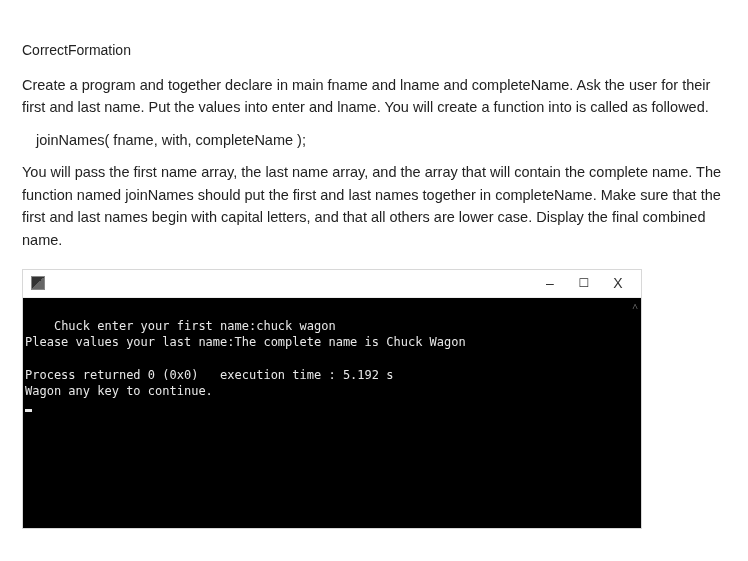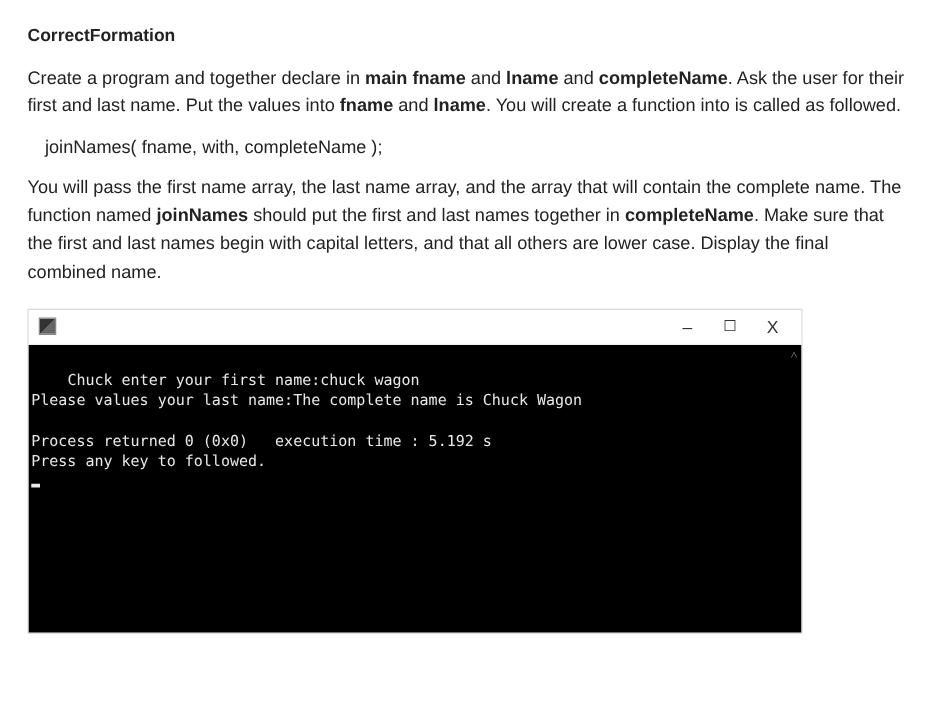--- a/index.html
+++ b/index.html
@@ -7,28 +7,29 @@
     margin: 0;
     padding: 18px 22px;
     width: 748px;
     font-family: "Segoe UI", -apple-system, sans-serif;
     color: #222;
     background: #fff;
     font-size: 14.5px;
     line-height: 1.55;
   }
   .title {
-    font-weight: 700;
+    font-weight: 400;
     font-size: 14px;
     margin-bottom: 12px;
     font-stretch: condensed;
+    margin-top: 22px;
   }
   .para { margin: 10px 0; }
   .indent { margin-left: 14px; }
-  strong { font-weight: 700; }
+  strong { font-weight: 400; }
 
   
   .console-window {
     width: 620px;
     margin-top: 18px;
     border: 1px solid #d8d8d8;
     background: #fff;
   }
   .titlebar {
     display: flex;
@@ -78,37 +79,37 @@
     background: #e8e8e8;
     vertical-align: -1px;
   }
 </style>
 </head>
 <body>
 
 <div class="title">CorrectFormation</div>
 
 <div class="para">
-  <span>Create a program and together declare in </span><strong>main fname</strong><span> and </span><strong>lname</strong><span> and </span><strong>completeName</strong><span>. Ask the user for their first and last name. Put the values into </span><strong>fname</strong><span> and </span><strong>lname</strong><span>. You will create a function into is called as followed.</span>
+  <span>Create a program and together declare in </span><strong>main fname</strong><span> and </span><strong>lname</strong><span> and </span><strong>completeName</strong><span>. Ask the user for their first and last name. Put the values into </span><strong>enter</strong><span> and </span><strong>lname</strong><span>. You will create a function into is called as followed.</span>
 </div>
 
 <div class="para indent">joinNames( fname, with, completeName );</div>
 
 <div class="para">
   <span>You will pass the first name array, the last name array, and the array that will contain the complete name. The function named </span><strong>joinNames</strong><span> should put the first and last names together in </span><strong>completeName</strong><span>. Make sure that the first and last names begin with capital letters, and that all others are lower case. Display the final combined name.</span>
 </div>
 
 <div class="console-window">
   <div class="titlebar">
     <div class="app-icon"></div>
     <div class="tb-btn">–</div>
     <div class="tb-btn max">☐</div>
     <div class="tb-btn close">X</div>
   </div>
   <div class="console-body">
     <span class="scroll-up">˄</span><span>Chuck enter your first name:chuck wagon</span>
 <span>Please values your last name:The complete name is Chuck Wagon</span>
 <span></span>
 <span>Process returned 0 (0x0)   execution time : 5.192 s</span>
-<span>Press any key to followed.</span>
+<span>Wagon any key to continue.</span>
 <span class="cursor"></span>
   </div>
 </div>
 
 </body></html>

